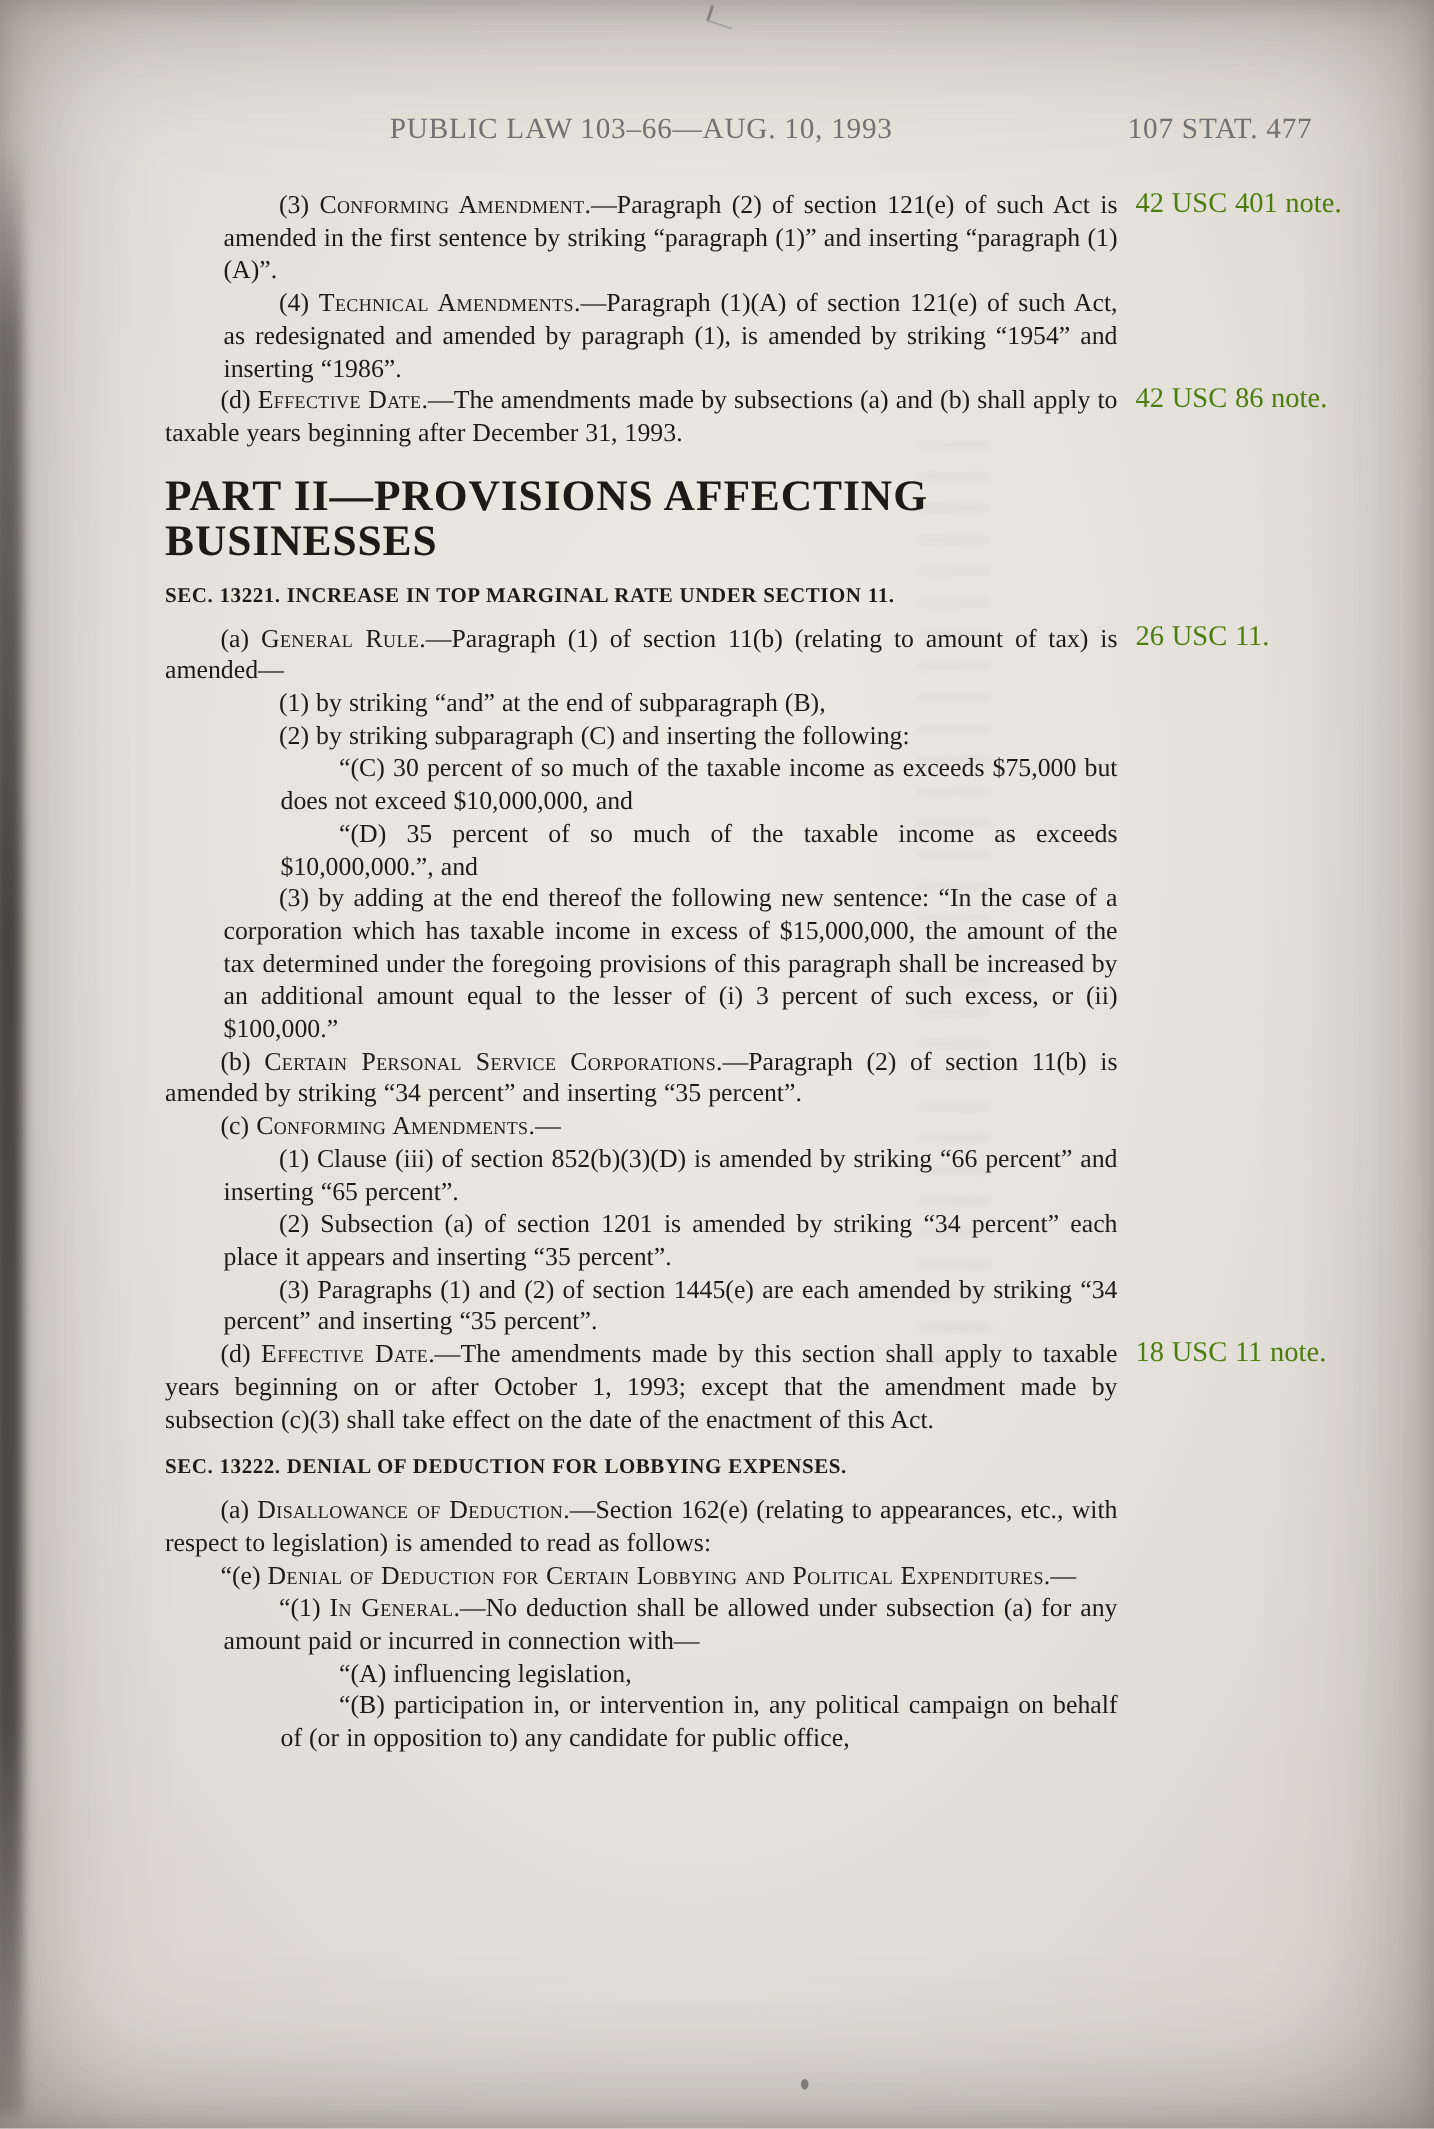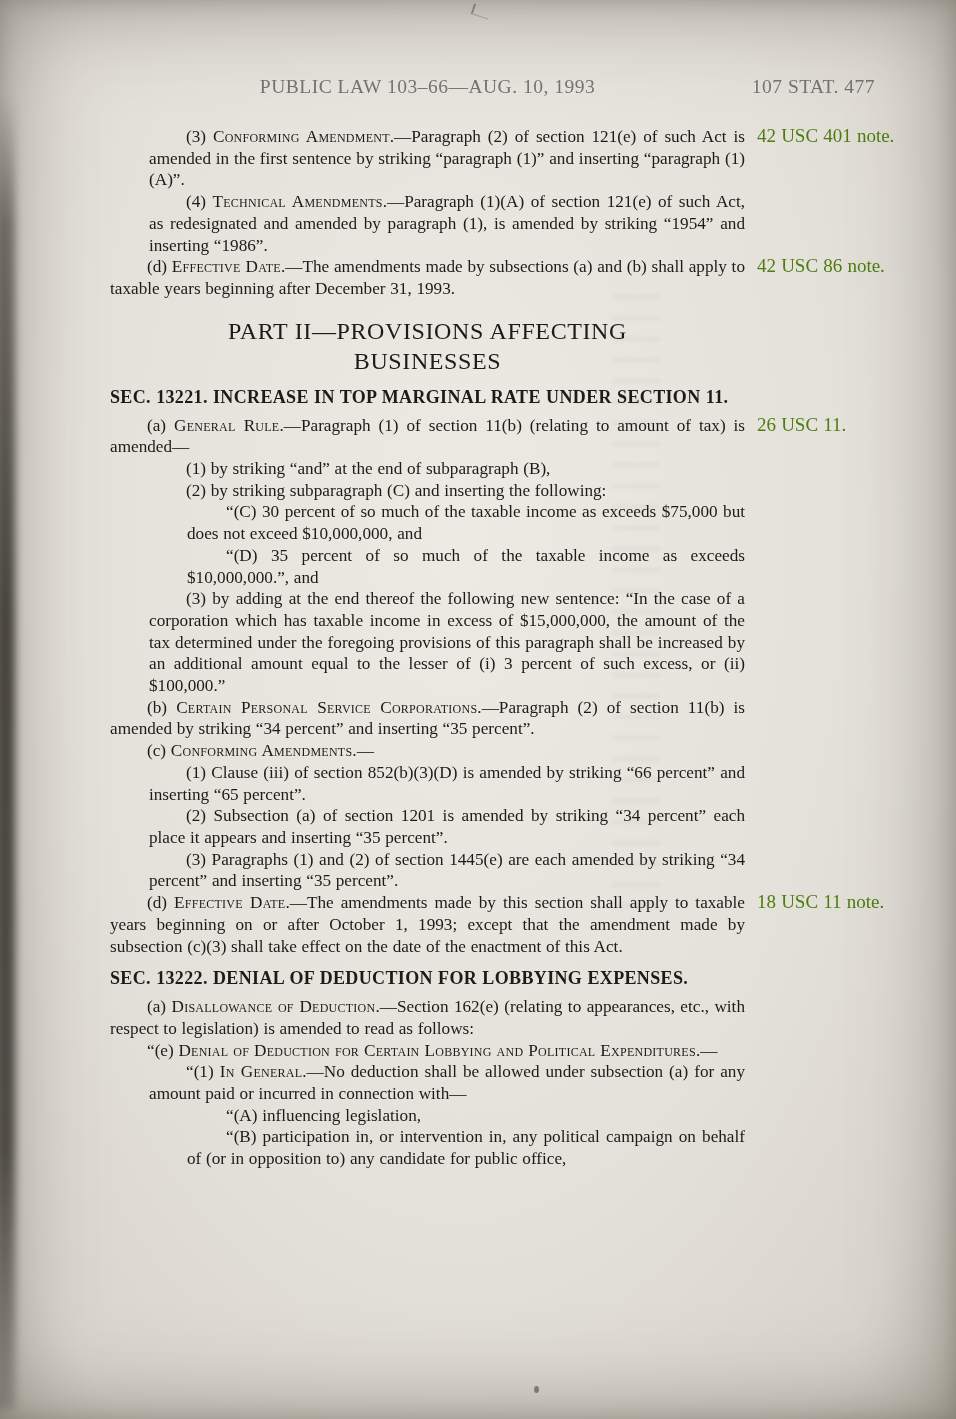--- a/index.html
+++ b/index.html
@@ -35,23 +35,23 @@
 
   .doc{width:635px;font-size:17.2px;line-height:21.7px;text-align:justify;word-spacing:0.4px;}
   .para{position:relative;}
   .lvl0{margin-left:0;text-indent:37px;}
   .lvl1{margin-left:39px;text-indent:37px;}
   .lvl2{margin-left:77px;text-indent:39px;}
   .sc{font-variant:small-caps;letter-spacing:0.25px;}
   .note{position:absolute;left:100%;margin-left:12px;top:2px;width:160px;
     font-size:19px;line-height:16px;text-align:left;text-indent:0;white-space:nowrap;color:#4d7c0f;}
 
-  .part-heading{text-align:center;font-weight:normal;font-size:24px;line-height:30px;
+  .part-heading{text-align:left;font-weight:bold;font-size:29px;line-height:30px;
     margin:16px 0 10px 0;letter-spacing:0.6px;text-indent:0;}
-  .sechead{font-weight:bold;font-size:18px;line-height:19px;margin:12px 0 8px 0;
+  .sechead{font-weight:bold;font-size:14px;line-height:19px;margin:12px 0 8px 0;
     letter-spacing:0.35px;text-indent:0;text-align:left;}
 </style>
 </head>
 <body>
 
 <div class="page">
   <div class="left-band"></div>
   <div class="bleed-column"></div>
   <div class="mark-top"></div>
   <div class="speck-bottom"></div>

